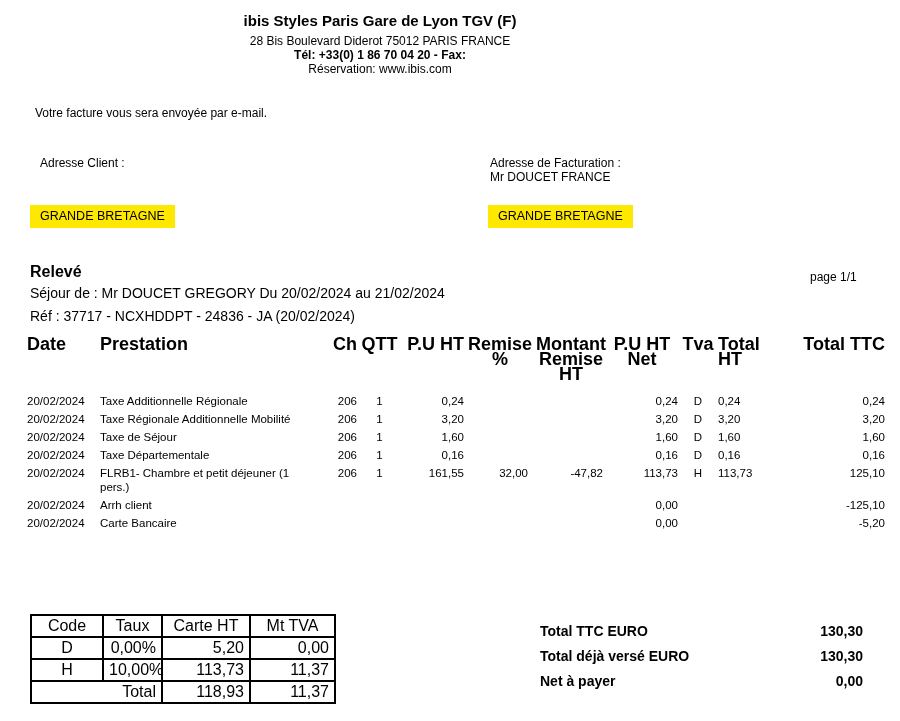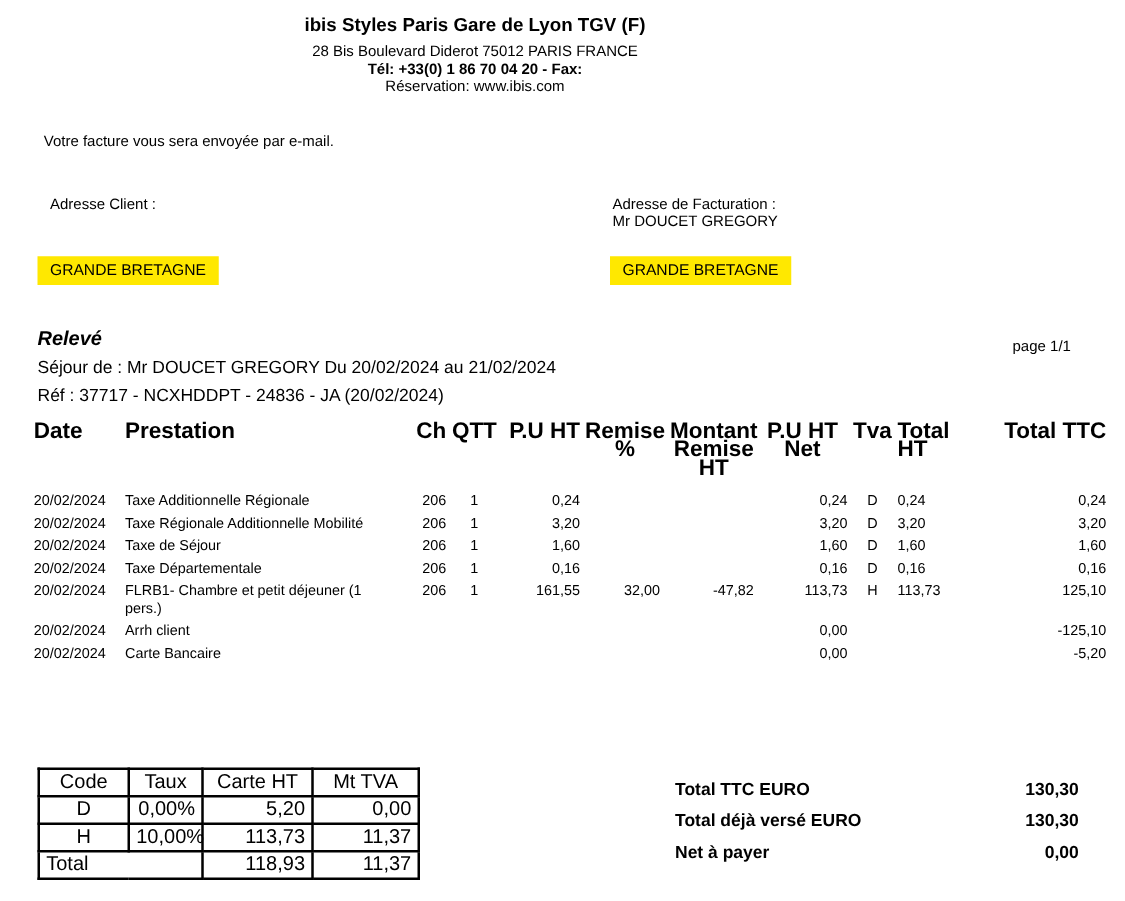--- a/index.html
+++ b/index.html
@@ -29,21 +29,21 @@
   .hl {
     background: var(--highlight);
     font-size: 12.5px;
     padding: 4px 10px 5px 10px;
     display: inline-block;
   }
   .hl-left { left: 30px; top: 205px; }
   .hl-right { left: 488px; top: 205px; }
 
   
-  .releve-title { left: 30px; top: 263px; font-size: 16px; font-weight: bold; font-style: italic; }
+  .releve-title { left: 30px; top: 263px; font-size: 16px; font-weight: bold; }
   .page-number { left: 810px; top: 270px; font-size: 12px; }
   .sejour-line { left: 30px; top: 285px; font-size: 14px; }
   .ref-line { left: 30px; top: 308px; font-size: 14px; }
 
   
   table.charges {
     position: absolute; left: 27px; top: 337px; width: 858px;
     border-collapse: collapse; table-layout: fixed;
   }
   .charges th {
@@ -74,21 +74,21 @@
     border-collapse: collapse; table-layout: fixed;
     border: 2px solid var(--ink);
   }
   .vat th, .vat td {
     border: 2px solid var(--ink);
     font-size: 16px; height: 21px; padding: 1px 5px;
   }
   .vat th { font-weight: normal; text-align: center; }
   .vat td:first-child { text-align: center; }
   .vat td { text-align: right; }
-  .vat td.vat-total-label { text-align: left; }
+  .vat td.vat-total-label { text-align: right; }
 
   
   .totals-block { left: 540px; top: 619px; width: 323px; }
   .totals-row {
     display: flex; justify-content: space-between;
     font-weight: bold; font-size: 14px; line-height: 25px;
   }
 </style>
 </head>
 <body>
@@ -100,21 +100,21 @@
   <div class="hotel-line">Réservation: www.ibis.com</div>
 </div>
 
 <div class="abs notice">Votre facture vous sera envoyée par e-mail.</div>
 
 <div class="abs client-label">Adresse Client :</div>
 <div class="abs hl hl-left">GRANDE BRETAGNE</div>
 
 <div class="abs billing-block">
   <div>Adresse de Facturation :</div>
-  <div>Mr DOUCET GREGORY</div>
+  <div>Mr DOUCET FRANCE</div>
 </div>
 <div class="abs hl hl-right">GRANDE BRETAGNE</div>
 
 <div class="abs releve-title">Relevé</div>
 <div class="abs page-number">page 1/1</div>
 <div class="abs sejour-line">Séjour de : Mr DOUCET GREGORY Du 20/02/2024 au 21/02/2024</div>
 <div class="abs ref-line">Réf : 37717 - NCXHDDPT - 24836 - JA (20/02/2024)</div>
 
 <table class="charges">
   <colgroup>

